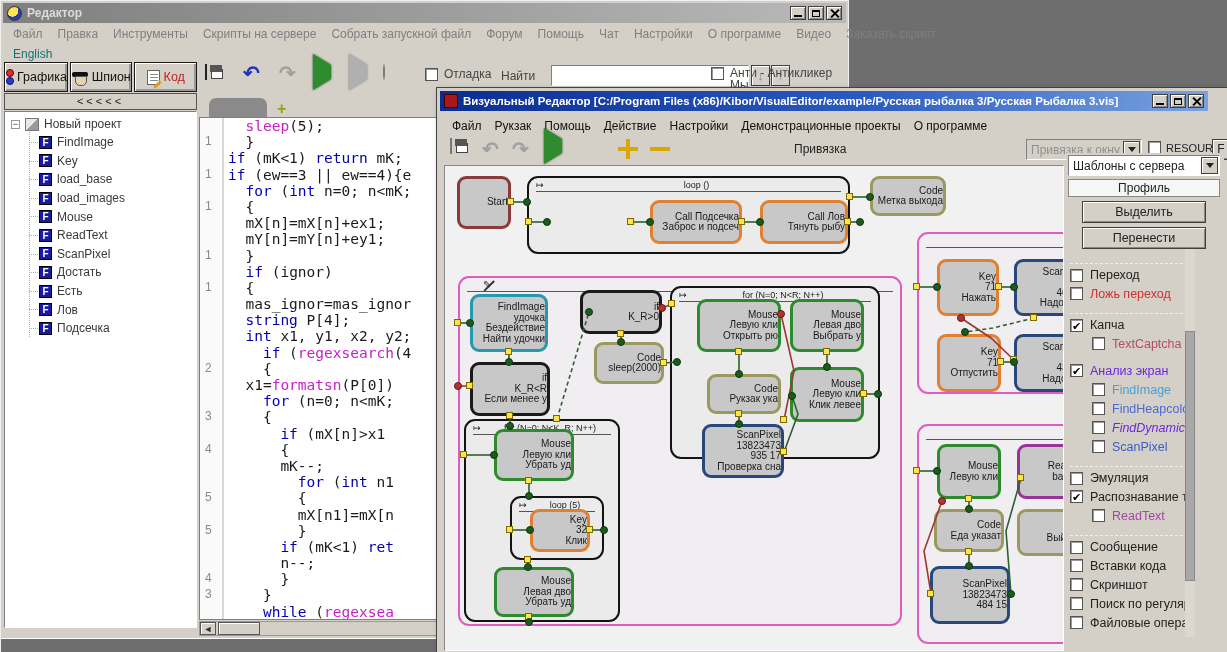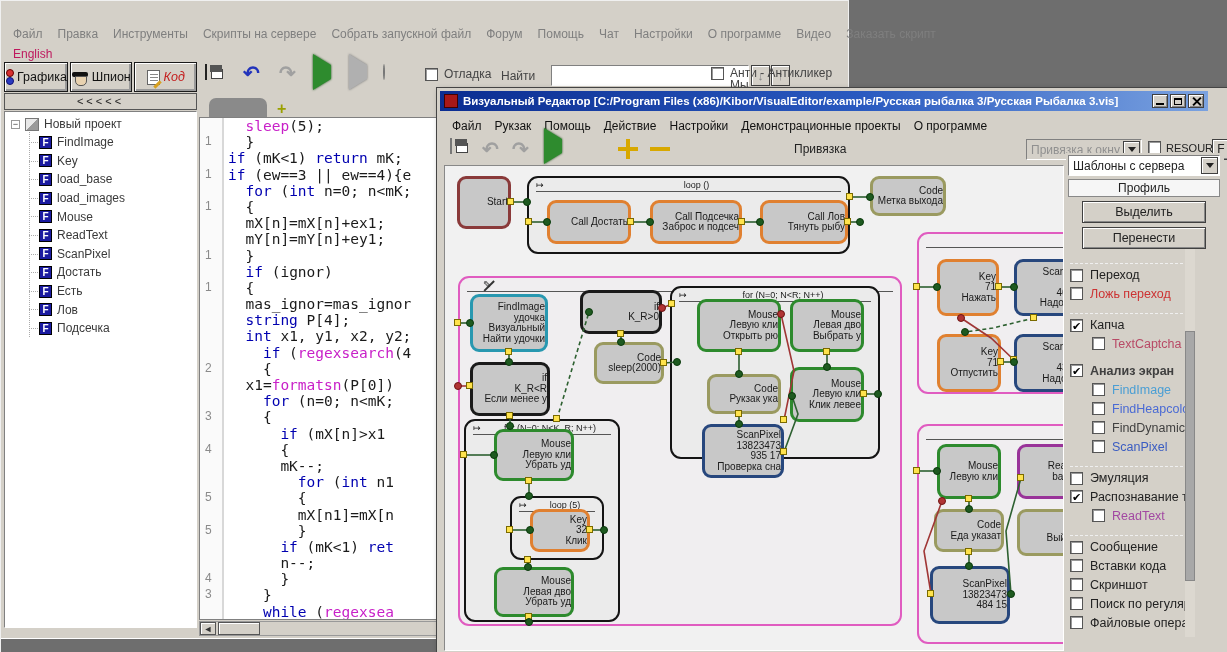--- a/index.html
+++ b/index.html
@@ -19,21 +19,21 @@
   .g-min{width:8px;height:7px;border-bottom:2px solid #000}
   .g-max{width:8px;height:7px;border:1px solid #000;border-top:2px solid #000}
   .g-close{width:9px;height:9px;position:relative}
   .g-close::before,.g-close::after{content:"";position:absolute;left:4px;top:-1px;width:2px;height:11px;background:#000}
   .g-close::before{transform:rotate(45deg)}.g-close::after{transform:rotate(-45deg)}
   .ed-icon{width:15px;height:15px;border-radius:50%;background:radial-gradient(circle at 35% 30%,#ffe34d 0 45%,#2a3ab0 48% 100%);border:1px solid #333;flex:none}
   .ve-icon{width:14px;height:14px;background:#a81818;border:1px solid #400;flex:none}
 
   .menubar{position:absolute;display:flex;gap:15px;align-items:center;padding-left:10px;font-size:12px}
   #ed-menu{left:2px;top:24px;right:2px;height:17px;color:#7f7f7f}
-  #ed-menu2{left:2px;top:44px;right:2px;height:17px;color:#be185d}
+  #ed-menu2{left:2px;top:44px;right:2px;height:17px;color:#0f766e}
   #vis-menu{left:2px;top:25px;right:2px;height:20px;color:#111;gap:13px}
   .mi{white-space:nowrap;cursor:default}
 
   
   #mode-btns{position:absolute;left:3px;top:61px;width:193px;height:30px;display:flex;gap:2px}
   .mode-btn{flex:1;border:1px solid #1a1a1a;background:#d4d0c8;box-shadow:inset 1px 1px #fff,inset -2px -2px #9a9a9a;
             display:flex;align-items:center;justify-content:center;gap:4px;font-size:12.5px}
   .ic-graph{width:8px;height:16px;position:relative;flex:none}
   .ic-graph::before{content:"";position:absolute;left:1px;top:0;width:6px;height:6px;border-radius:50%;background:#d83030;border:1px solid #600}
   .ic-graph::after{content:"";position:absolute;left:1px;bottom:0;width:6px;height:6px;border-radius:50%;background:#2a3ac0;border:1px solid #117}
@@ -147,20 +147,35 @@
   .chk.sep{margin-top:10px;border-top:1px dashed #efefef;padding-top:2px;height:21px}
   .chk.gap{margin-top:8px}
   .chk .lbl{font-size:12.5px}
   #panel-scroll{position:absolute;left:119px;top:96px;width:10px;height:388px;background:#dcd8d0}
   #panel-thumb{position:absolute;left:0;top:82px;width:10px;height:250px;background:#a8a8a8;border:1px solid #888}
 </style>
 </head>
 <body>
 
 <div class="win-bg">
+  <div class="titlebar inactive">
+    <span class="ed-icon"></span>
+    <span class="title-text">Редактор</span>
+    <span class="win-btns">
+      <span class="wbtn">
+          <span class="g-min"></span>
+        </span>
+      <span class="wbtn">
+          <span class="g-max"></span>
+        </span>
+      <span class="wbtn">
+          <span class="g-close"></span>
+        </span>
+    </span>
+  </div>
   <div class="menubar" id="ed-menu">
       <span class="mi">Файл</span>
       <span class="mi">Правка</span>
       <span class="mi">Инструменты</span>
       <span class="mi">Скрипты на сервере</span>
       <span class="mi">Собрать запускной файл</span>
       <span class="mi">Форум</span>
       <span class="mi">Помощь</span>
       <span class="mi">Чат</span>
       <span class="mi">Настройки</span>
@@ -176,21 +191,21 @@
       <div class="mode-btn">
         <span class="ic-graph"></span>
         <span style="color: rgb(17, 17, 17);">Графика</span>
       </div>
       <div class="mode-btn">
         <span class="ic-spy"></span>
         <span style="color: rgb(17, 17, 17);">Шпион</span>
       </div>
       <div class="mode-btn">
         <span class="ic-code"></span>
-        <span style="color: rgb(196, 32, 32); font-style: italic;">Код</span>
+        <span style="color: rgb(196, 32, 32);">Код</span>
       </div>
     </div>
   <div id="collapse-bar">&lt;&lt;&lt;&lt;&lt;</div>
 
   <div class="abs" style="left:204px;top:64px"><span class="ic-floppy olive"></span></div>
   <div class="abs" style="left:242px;top:62px"><span class="ic-undo">↶</span></div>
   <div class="abs" style="left:278px;top:62px"><span class="ic-redo">↷</span></div>
   <div class="abs" style="left:312px;top:64px"><span class="ic-play"></span></div>
   <div class="abs" style="left:348px;top:64px"><span class="ic-play gray"></span></div>
   <div class="abs" style="left:382px;top:64px"><span class="ic-stack"></span></div>
@@ -435,39 +450,36 @@
       </div>
       <div class="cont pink" style="left: 472px; top: 258px; width: 200px; height: 220px; z-index: 8;">
         <div class="clab">
           <span class="carr"></span>
           <span class="clt"></span>
         </div>
       </div>
       <div class="node n-red" style="left: 12px; top: 10px; width: 54px; height: 53px;">
         <div>Start</div>
       </div>
-      <div class="node n-orange" style="left: 102px; top: 34px; width: 84px; height: 44px;">
-        <div>Call Достать</div>
-      </div>
       <div class="node n-orange" style="left: 205px; top: 34px; width: 92px; height: 44px;">
         <div>Call Подсечка</div>
         <div>Заброс и подсеч</div>
       </div>
       <div class="node n-orange" style="left: 315px; top: 34px; width: 88px; height: 44px;">
         <div>Call Лов</div>
         <div>Тянуть рыбу</div>
       </div>
       <div class="node n-olive" style="left: 425px; top: 10px; width: 76px; height: 40px;">
         <div>Code</div>
         <div>Метка выхода</div>
       </div>
       <div class="node n-teal" style="left: 25px; top: 128px; width: 78px; height: 58px;">
         <div>FindImage</div>
         <div>удочка</div>
-        <div>Визуальный</div>
+        <div>Бездействие</div>
         <div>Найти удочки</div>
       </div>
       <div class="node n-black" style="left: 135px; top: 124px; width: 82px; height: 44px;">
         <div>if</div>
         <div>K_R&gt;0</div>
       </div>
       <div class="node n-olive" style="left: 149px; top: 176px; width: 70px; height: 42px;">
         <div>Code</div>
         <div>sleep(2000)</div>
       </div>
@@ -655,33 +667,33 @@
         <div class="chk sep">
           <span class="chkbox checked"></span>
           <span class="lbl" style="color: rgb(34, 34, 34);">Капча</span>
         </div>
         <div class="chk ind">
           <span class="chkbox"></span>
           <span class="lbl" style="color: rgb(184, 74, 102);">TextCaptcha</span>
         </div>
         <div class="chk gap">
           <span class="chkbox checked"></span>
-          <span class="lbl" style="color: #404040; font-weight: bold;">Анализ экран</span>
+          <span class="lbl" style="color: #6d28d9;">Анализ экран</span>
         </div>
         <div class="chk ind">
           <span class="chkbox"></span>
           <span class="lbl" style="color: rgb(74, 158, 212);">FindImage</span>
         </div>
         <div class="chk ind">
           <span class="chkbox"></span>
           <span class="lbl" style="color: rgb(74, 106, 212);">FindHeapcolor</span>
         </div>
         <div class="chk ind">
           <span class="chkbox"></span>
-          <span class="lbl" style="color: #404040;">FindDynamic</span>
+          <span class="lbl" style="color: #6d28d9; font-style: italic;">FindDynamic</span>
         </div>
         <div class="chk ind">
           <span class="chkbox"></span>
           <span class="lbl" style="color: rgb(58, 92, 194);">ScanPixel</span>
         </div>
         <div class="chk sep">
           <span class="chkbox"></span>
           <span class="lbl" style="color: rgb(34, 34, 34);">Эмуляция</span>
         </div>
         <div class="chk">

